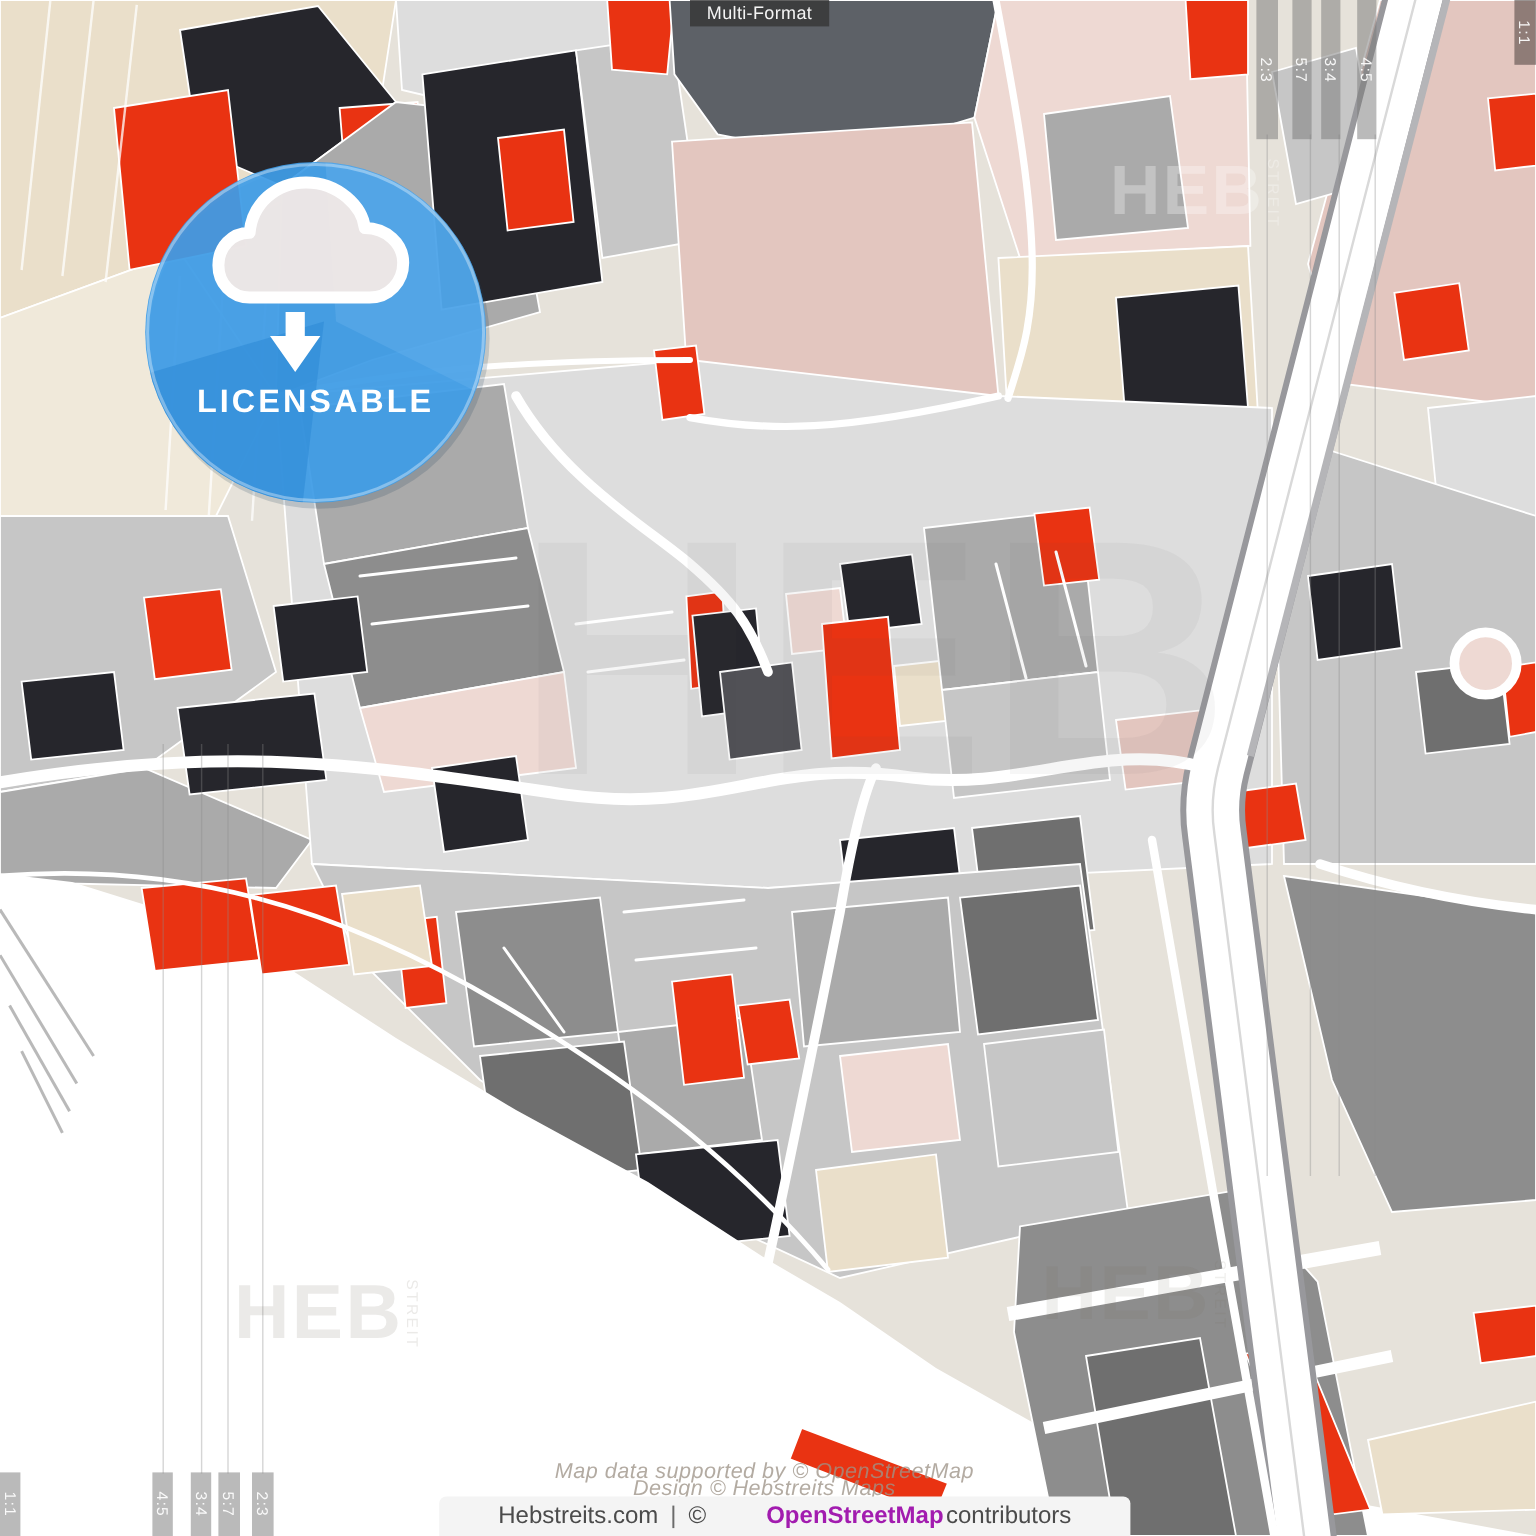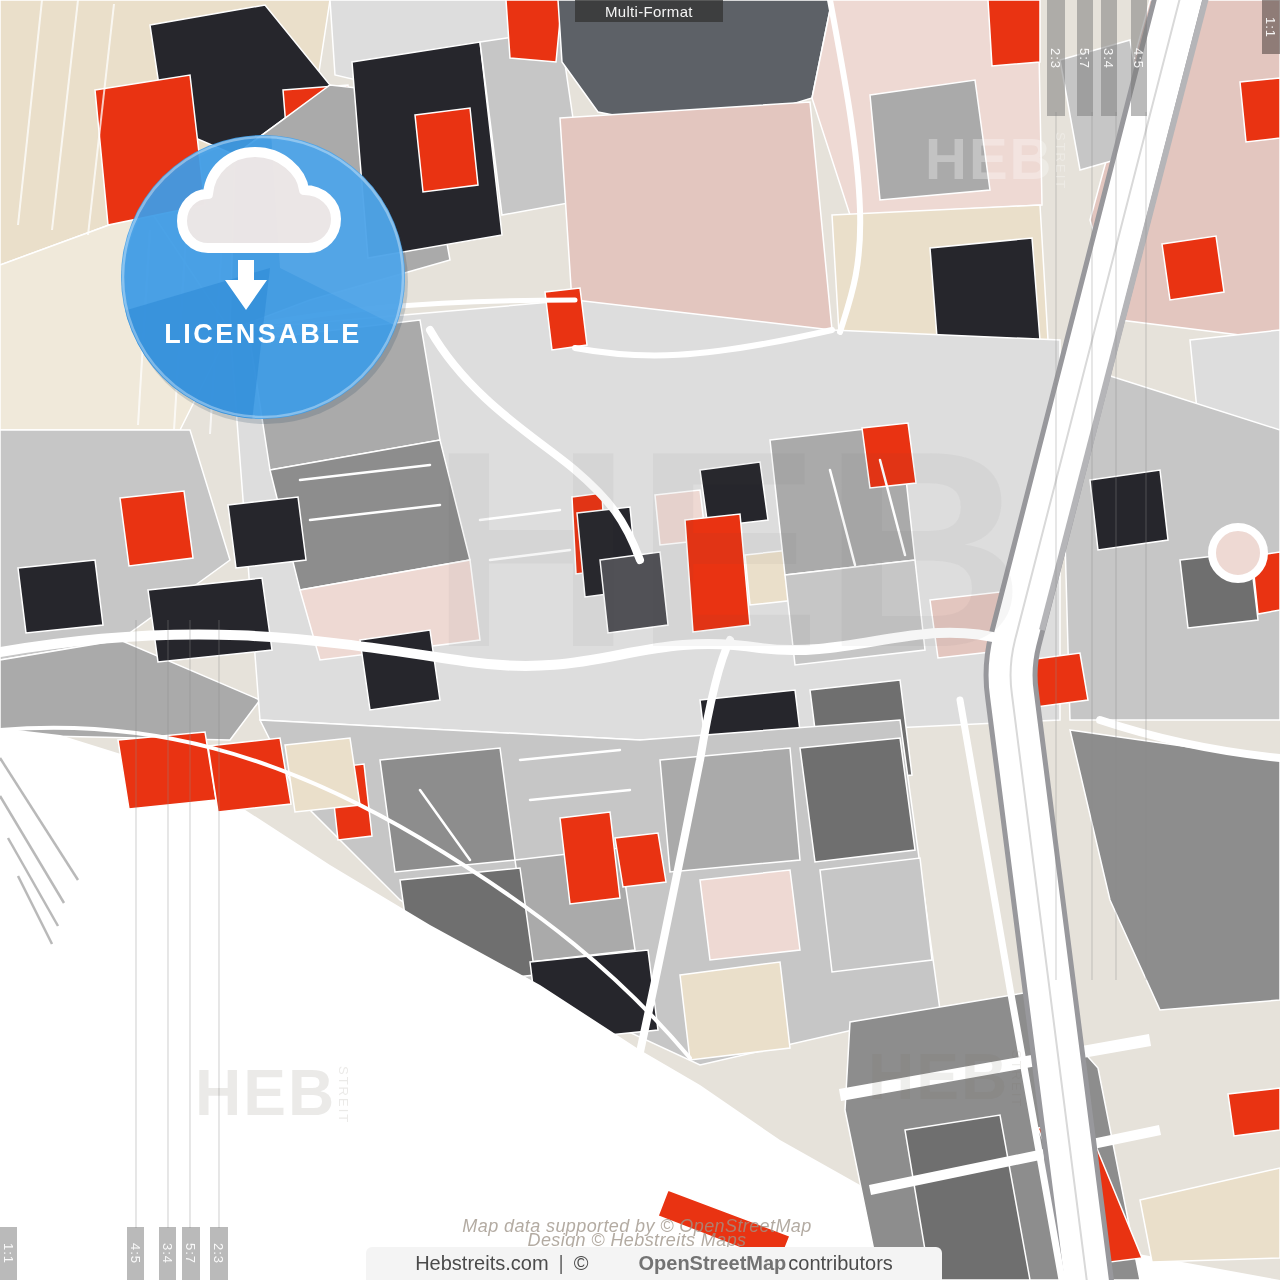--- a/index.html
+++ b/index.html
@@ -19,21 +19,21 @@
   
   .wm{position:absolute;display:flex;align-items:center;pointer-events:none;}
   .wm .wm-big{font-weight:bold;line-height:.85;letter-spacing:2px;}
   .wm .wm-side{writing-mode:vertical-rl;font-size:13px;letter-spacing:2px;margin-top:4px;}
   .wm-dark{color:rgba(110,105,95,.14);}
   .wm-light{color:rgba(255,255,255,.30);}
   .wm-giant{color:rgba(70,70,70,.05);}
 
   
   .top-label{
-    position:absolute;left:575px;top:0;height:22px;padding:0 30px;
+    position:absolute;left:575px;top:0;height:22px;padding:0 14px;
     background:rgba(52,52,52,.78);color:#f4f4f4;font-size:15px;
     display:flex;align-items:center;letter-spacing:.3px;
   }
 
   
   .badge-wrap{position:absolute;left:110px;top:128px;width:300px;height:300px;}
 
   
   .band{position:absolute;background:rgba(122,122,122,.52);display:flex;
     align-items:center;justify-content:center;overflow:hidden;}
@@ -52,21 +52,21 @@
   .credits{position:absolute;left:637px;top:1219px;transform:translateX(-50%);
     text-align:center;color:rgba(158,148,136,.78);font-size:18px;
     font-style:italic;line-height:14px;letter-spacing:.4px;white-space:nowrap;}
 
   
   .footer-bar{position:absolute;left:366px;top:1247px;width:576px;height:33px;
     background:#f4f4f4;border-radius:6px 6px 0 0;display:flex;align-items:center;
     justify-content:center;font-size:20px;color:#4b4b4b;white-space:nowrap;}
   .footer-bar .sep{margin:0 10px;color:#6b6b6b;}
   .footer-bar .cp{margin-right:6px;}
-  .footer-bar .osm{font-weight:bold;color:#737373;margin-left:44px;}
+  .footer-bar .osm{font-weight:bold;color:#a21caf;margin-left:44px;}
   .footer-bar .suffix{margin-left:2px;}
 </style>
 </head>
 <body>
 
 <div class="stage">
 
   <svg id="map-art" width="1280" height="1280" viewBox="0 0 1280 1280">
 
     <rect class="c-bg" x="0" y="0" width="1280" height="1280"></rect>

